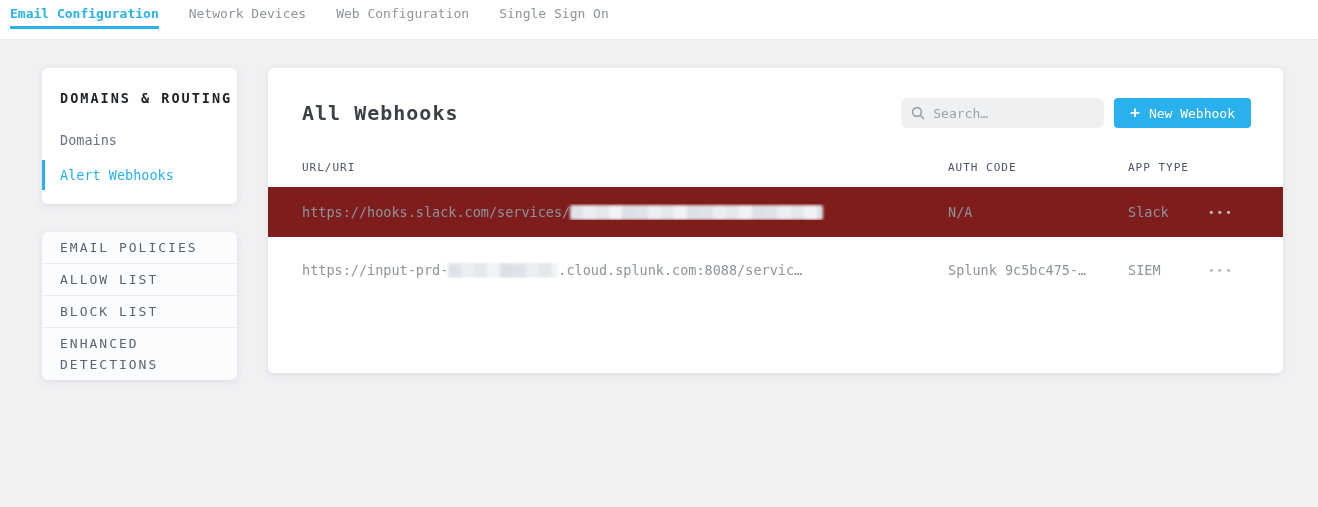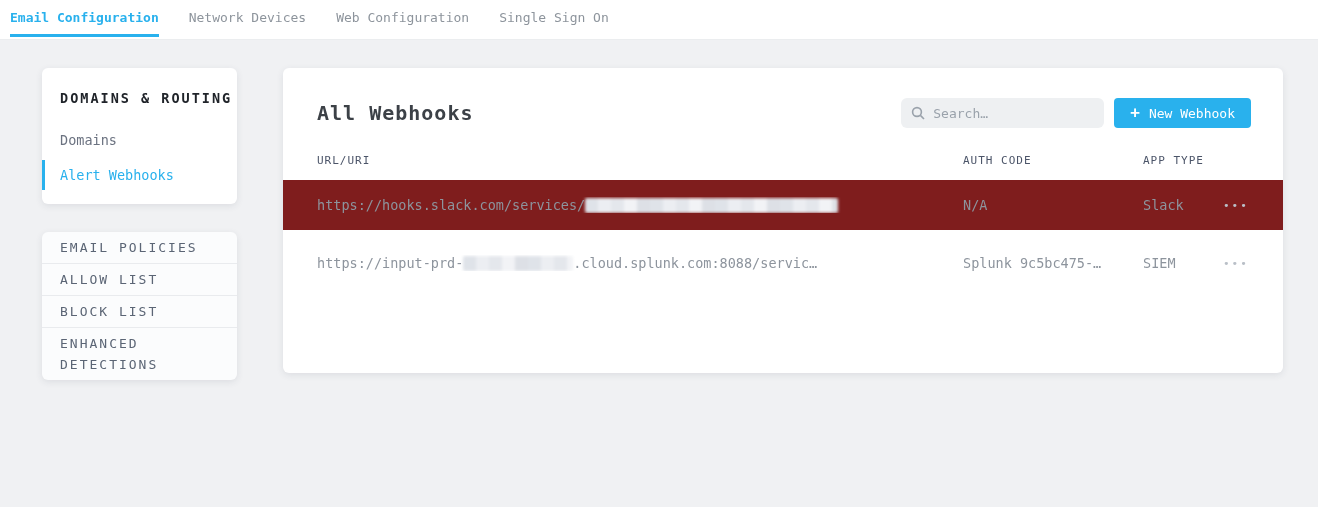--- a/index.html
+++ b/index.html
@@ -16,40 +16,40 @@
   .topnav {
     height: 40px;
     background: #ffffff;
     border-bottom: 1px solid #ebedef;
     display: flex;
     padding-left: 10px;
   }
   .tab {
     display: flex;
     align-items: center;
-    height: 36px;
+    height: 28px;
     margin-top: 1px;
     margin-right: 30px;
     border-bottom: 3px solid transparent;
     font-size: 13px;
     color: #8d949c;
     cursor: pointer;
     white-space: nowrap;
   }
   .tab.active {
     color: var(--accent);
     border-bottom-color: var(--accent);
     font-weight: bold;
   }
 
   
   .content {
     display: flex;
     padding: 28px 35px 0 42px;
-    gap: 46px;
+    gap: 31px;
     align-items: flex-start;
   }
   .sidebar { width: 195px; flex: none; }
 
   .card {
     background: #ffffff;
     border-radius: 6px;
     box-shadow: 0 2px 7px rgba(50,60,80,0.10);
   }
 
@@ -139,21 +139,21 @@
     font-size: 13px;
     display: flex;
     align-items: center;
     gap: 9px;
     cursor: pointer;
     white-space: nowrap;
   }
   .new-btn .plus { font-size: 16px; font-weight: bold; line-height: 1; }
 
   
-  .table { margin-top: 26px; }
+  .table { margin-top: 33px; }
   .thead, .trow {
     display: grid;
     grid-template-columns: 646px 180px 80px 1fr;
     padding-left: 34px;
     align-items: center;
   }
   .thead {
     font-size: 11px;
     letter-spacing: 1px;
     color: #4b5468;

